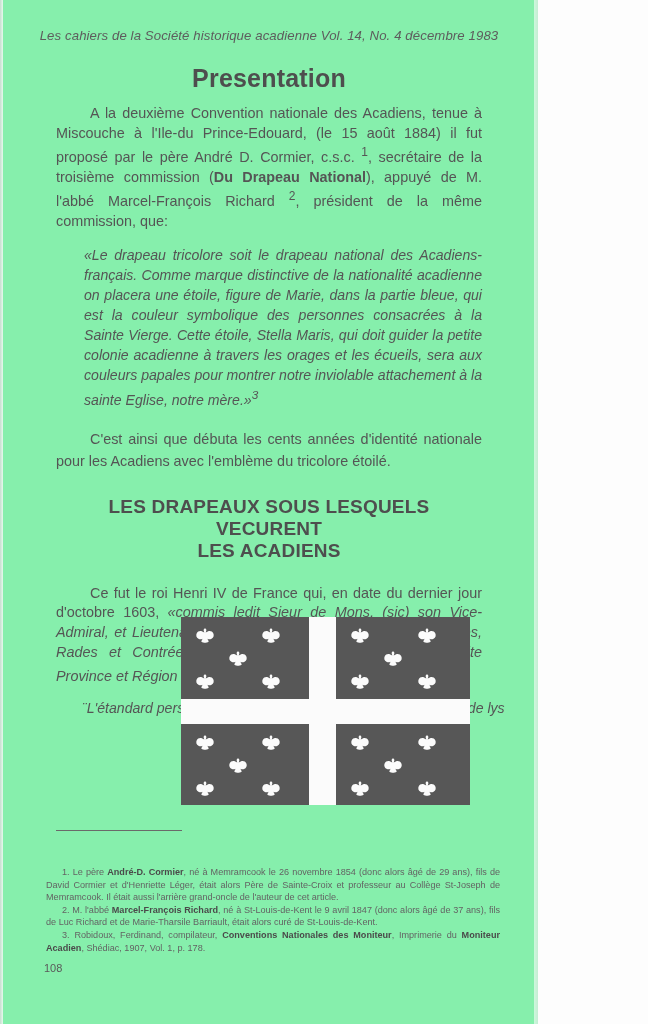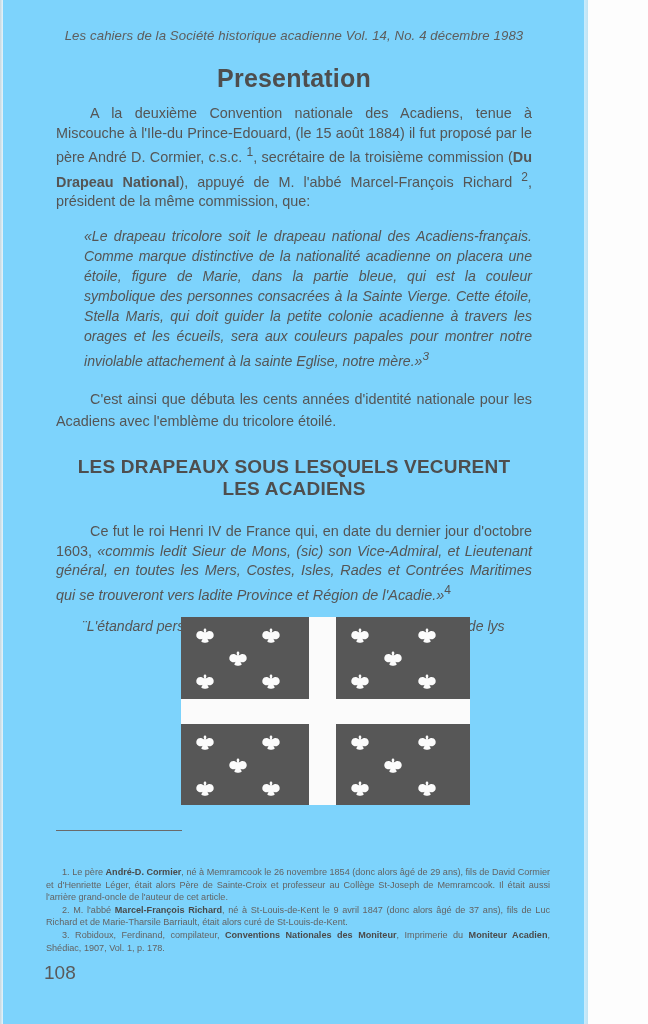--- a/index.html
+++ b/index.html
@@ -10,25 +10,25 @@
     width: 648px;
     height: 1024px;
     background: #fdfdfd;
     font-family: "Liberation Sans", sans-serif;
     color: #5a5a5a;
     position: relative;
     overflow: hidden;
   }
   .page {
     position: relative;
-    width: 588px;
+    width: 538px;
     height: 1024px;
     box-sizing: border-box;
     padding: 0;
-    background: #7dd3fc;
+    background: #86efac;
   }
   
   .scan-edge-left {
     position: absolute;
     left: 0;
     top: 0;
     width: 3px;
     height: 1024px;
     background: linear-gradient(to right, #d8d8d8, #fdfdfd);
     opacity: .8;
@@ -207,21 +207,21 @@
   .footnotes p {
     margin: 0 0 0 0;
     text-indent: 16px;
   }
   .footnotes b { color: #4a4a4a; }
 
   .page-number {
     position: absolute;
     left: 44px;
     top: 962px;
-    font-size: 19px;
+    font-size: 11px;
     color: #5a5a5a;
     text-align: right;
   }
 </style>
 </head>
 <body>
 
 <div class="page">
 
   <div class="scan-edge-left"></div>

